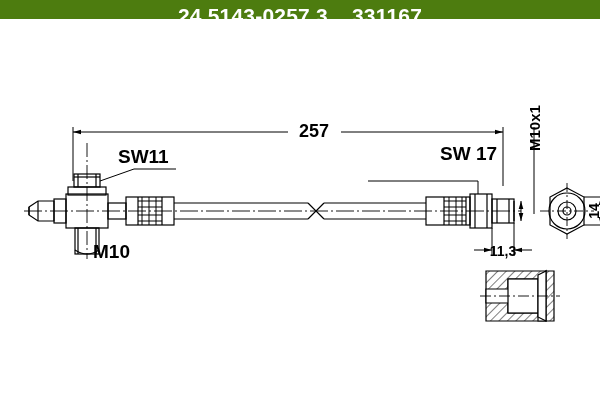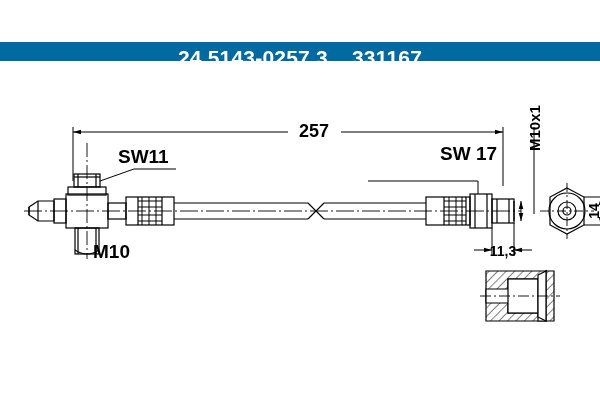--- a/index.html
+++ b/index.html
@@ -17,22 +17,21 @@
     background: #ffffff;
     overflow: hidden;
   }
   
   #header-bar {
     position: absolute;
     left: 0;
     top: 0;
     width: 600px;
     height: 19px;
-    background: #0369a1;
-    margin-top: 42px;
+    background: #4d7c0f;
   }
   #header-title {
     position: absolute;
     left: 0;
     top: 0;
     width: 600px;
     height: 31px;
     line-height: 31px;
     text-align: center;
     color: #ffffff;

